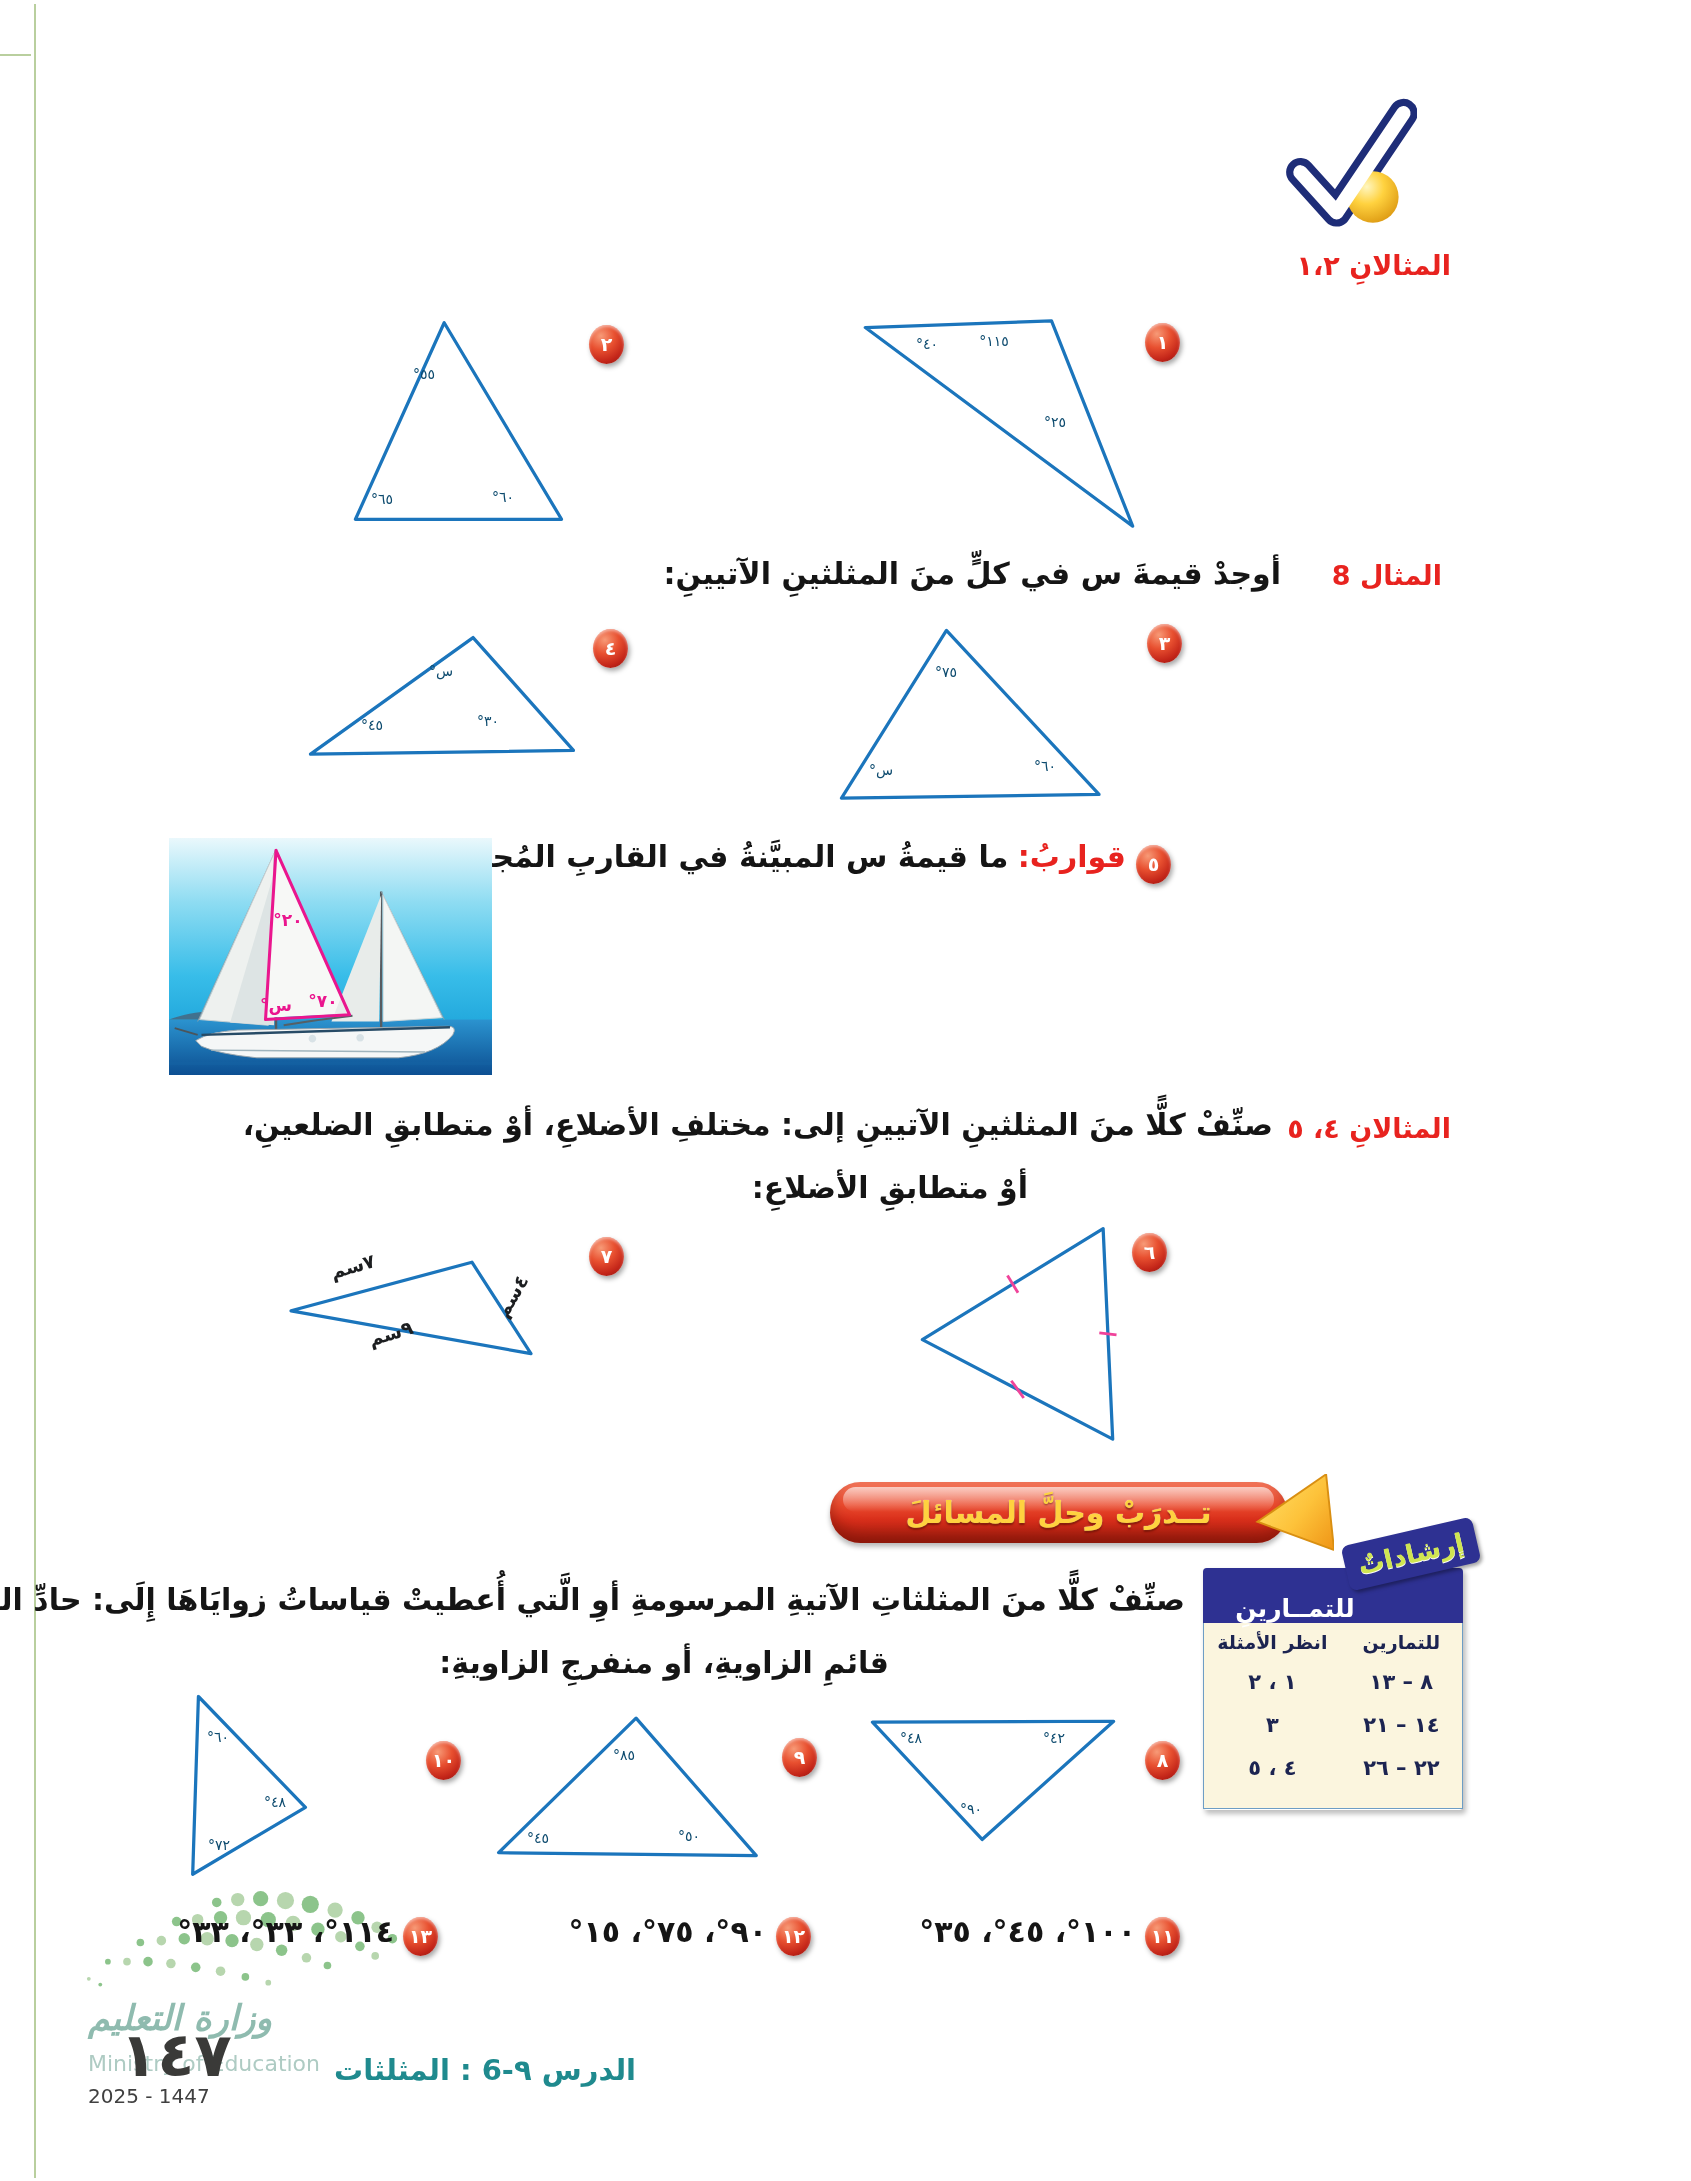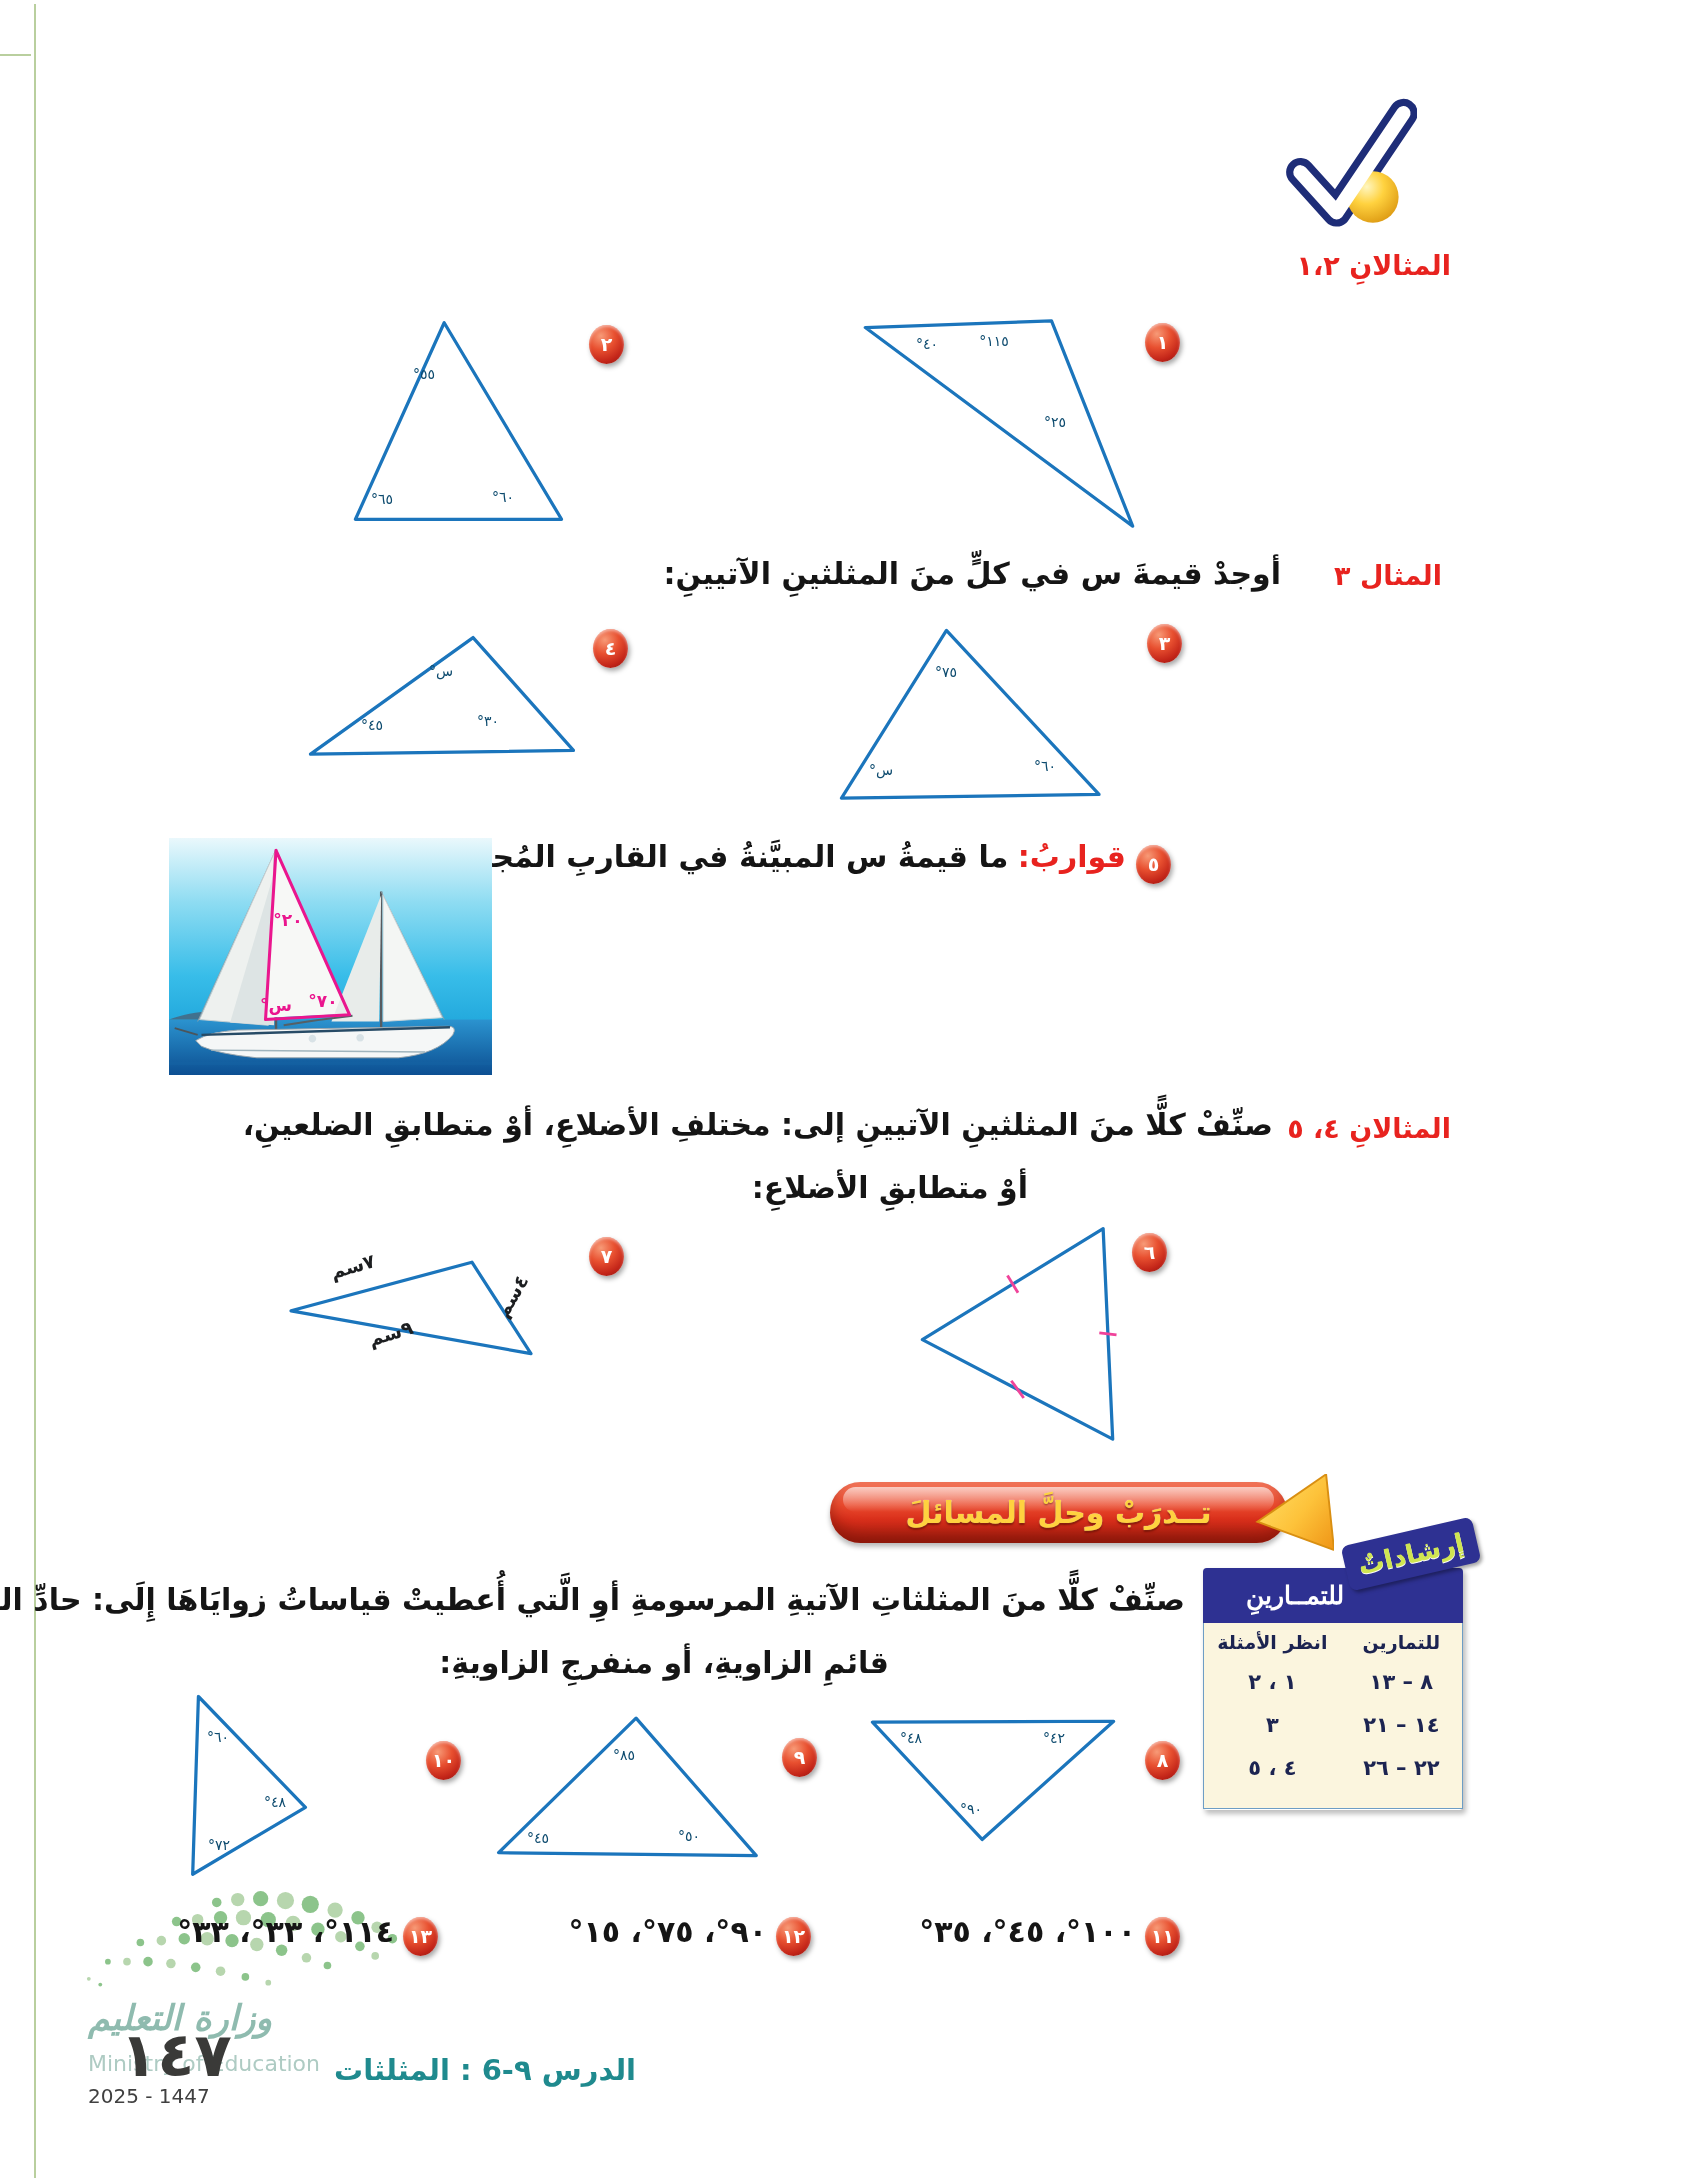--- a/index.html
+++ b/index.html
@@ -99,21 +99,21 @@
   <div class="abs" style="left:344px;top:311px;width:229px;height:220px;">
     <svg class="tri-svg" viewBox="0 0 240 230">
       <polygon points="105,12 12,218 228,218" fill="none" stroke="var(--triangle-blue)" stroke-width="3.4" stroke-linejoin="round"></polygon>
     </svg>
     <span class="angle" style="left:80px;top:63px;">٥٥°</span>
     <span class="angle" style="left:38px;top:188px;">٦٥°</span>
     <span class="angle" style="left:159px;top:186px;">٦٠°</span>
   </div>
   <div class="badge" style="left:589px;top:325px;">٢</div>
 
-  <div class="abs label-red" style="right:250px;top:560px;">المثال ٣</div>
+  <div class="abs label-red" style="right:250px;top:560px;">المثال 8</div>
   <div class="abs body-text" style="right:411px;top:556px;">أوجدْ قيمةَ س في كلٍّ منَ المثلثينِ الآتيينِ:</div>
 
   <div class="abs" style="left:822px;top:617px;width:287px;height:186px;">
     <svg class="tri-svg" viewBox="0 0 300 195">
       <polygon points="130,14 20,190 290,186" fill="none" stroke="var(--triangle-blue)" stroke-width="3.4" stroke-linejoin="round"></polygon>
     </svg>
     <span class="angle" style="left:124px;top:55px;">٧٥°</span>
     <span class="angle" style="left:59px;top:153px;">س°</span>
     <span class="angle" style="left:223px;top:149px;">٦٠°</span>
   </div>
@@ -210,21 +210,21 @@
           <stop offset="100%" stop-color="#ef9415"></stop>
       </linearGradient>
     </defs>
     <polygon points="3,46 80,4 80,84" fill="url(#arrg)" stroke="#d98f12" stroke-width="2" transform="rotate(-6 42 43)"></polygon>
   </svg>
 
   <div class="abs body-text" style="right:507px;top:1582px;">صنِّفْ كلًّا منَ المثلثاتِ الآتيةِ المرسومةِ أوِ الَّتي أُعطيتْ قياساتُ زوايَاهَا إِلَى: حادِّ الزوايا، أو</div>
   <div class="abs body-text" style="right:803px;top:1645px;">قائمِ الزاويةِ، أو منفرجِ الزاويةِ:</div>
 
   <div class="abs" style="left:1203px;top:1568px;width:260px;height:242px;box-shadow:2.9px 3.8px 5.7px rgba(0,0,0,.25);border-radius:3.8px;">
-    <div style="height:55px;background:var(--table-blue);border-radius:3.8px 3.8px 0 0;display:flex;align-items:center;justify-content:center;padding-right:76px;font-family:Liberation Serif, serif;">
+    <div style="height:55px;background:var(--table-blue);border-radius:3.8px 3.8px 0 0;display:flex;align-items:flex-end;justify-content:center;padding-right:76px;">
       <span style="color:#fff;font-size:25px;font-weight:700;direction:rtl;white-space:nowrap;">للتمــارينِ</span>
     </div>
     <div class="rtl" style="height:186px;background:var(--cream);border:1.9px solid #6d9dc5;border-top:none;padding-top:7.6px;">
       <div style="display:flex;">
         <span class="hint-cell" style="width:47%;font-size:19px;">للتمارين</span>
         <span class="hint-cell" style="width:53%;font-size:19px;">انظر الأمثلة</span>
       </div>
       <div style="display:flex;margin-top:17px;">
         <span class="hint-cell" style="width:47%;font-size:21px;">٨ – ١٣</span>
         <span class="hint-cell" style="width:53%;font-size:21px;">١ ، ٢</span>

